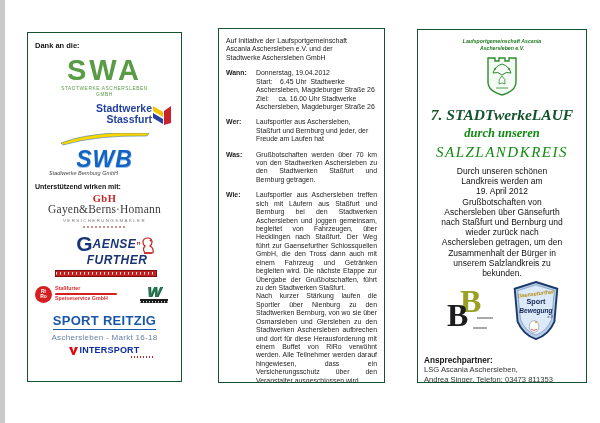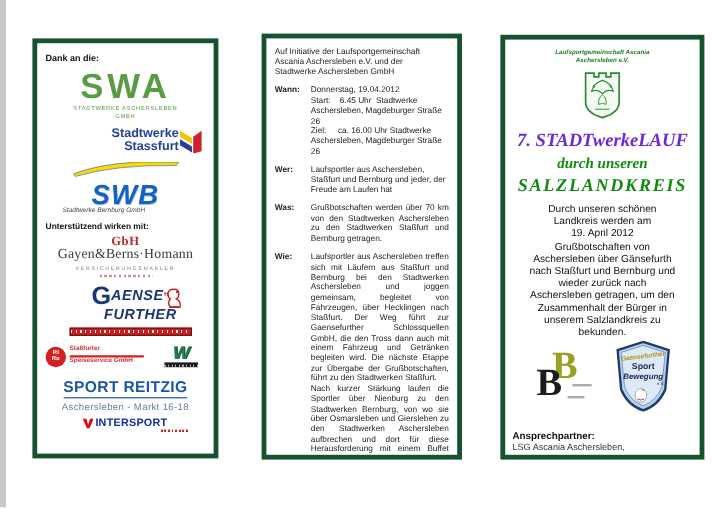--- a/index.html
+++ b/index.html
@@ -1,21 +1,21 @@
 <!DOCTYPE html>
 <html><head>
 <meta charset="utf-8">
 <style>
   html,body{margin:0;padding:0;}
   body{width:600px;height:423px;background:#ffffff;font-family:"Liberation Sans",sans-serif;
        -webkit-font-smoothing:antialiased;}
   .page{position:relative;width:600px;height:423px;background:#ffffff;overflow:hidden;}
   .scan-edge{position:absolute;left:0;top:0;width:5px;height:100%;background:#c9c9c9;}
 
-  .panel{position:absolute;border:4px solid #14532d;background:#fff;box-sizing:border-box;overflow:hidden;}
+  .panel{position:absolute;border:1px solid #14532d;background:#fff;box-sizing:border-box;overflow:hidden;}
   .panel-left{left:27px;top:32px;width:155px;height:350px;padding:8px 7px;}
   .panel-middle{left:218px;top:28px;width:167px;height:355px;padding:8px 7px;}
   .panel-right{left:417px;top:29px;width:170px;height:354px;padding:6px 6px;text-align:center;}
 
   
   .thanks{font-size:7.5px;font-weight:bold;color:#111;}
   .swa{margin-top:7px;text-align:center;}
   .swa-name{font-size:29px;font-weight:bold;color:#5a9b45;letter-spacing:3px;line-height:0.95;}
   .swa-sub{font-size:4.8px;color:#5a9b45;letter-spacing:0.6px;margin-top:1px;}
   .stassfurt{margin-top:6px;display:flex;justify-content:flex-end;align-items:center;gap:0;padding-right:2px;}
@@ -68,24 +68,24 @@
   .block{display:flex;margin-top:7px;}
   .block-label{width:30px;flex:none;font-weight:bold;font-size:6.9px;color:#222;}
   .block-text{flex:1;font-size:6.9px;color:#222;line-height:1.22;white-space:pre-wrap;}
   .just{text-align:justify;}
 
   
   .club{margin-top:2px;font-size:5.2px;font-weight:bold;font-style:italic;color:#1f7a1f;
         white-space:pre-line;line-height:1.35;}
   .crest{margin:3px auto 0;display:block;}
   .title1{margin-top:7px;font-family:"Liberation Serif",serif;font-style:italic;font-weight:bold;
-          font-size:15.5px;color:#6d28d9;line-height:1.1;}
+          font-size:15.5px;color:#14532d;line-height:1.1;}
   .title2{margin-top:3px;font-family:"Liberation Serif",serif;font-style:italic;font-weight:bold;
           font-size:12.5px;color:#108a10;}
-  .title3{margin-top:3px;font-family:"Liberation Serif",serif;font-style:italic;font-weight:bold;
+  .title3{margin-top:3px;font-family:"Liberation Serif",serif;font-style:italic;font-weight:normal;
           font-size:15px;letter-spacing:1.5px;color:#108a10;}
   .rbody{margin-top:5px;font-size:8.5px;color:#111;line-height:1.2;white-space:pre-line;}
   .logos-row{margin-top:2px;display:flex;justify-content:center;align-items:center;gap:16px;height:62px;}
   .bb{position:relative;width:52px;height:56px;flex:none;}
   .bb-b1{position:absolute;left:4px;top:16px;font-family:"Liberation Serif",serif;font-size:32px;
          font-weight:bold;color:#1c1c1c;line-height:1;}
   .bb-b2{position:absolute;left:17px;top:2px;font-family:"Liberation Serif",serif;font-size:32px;
          font-weight:bold;color:#9aa023;line-height:1;}
   .bb-t1{position:absolute;left:34px;top:34px;width:16px;height:2px;background:#aaa;}
   .bb-t2{position:absolute;left:30px;top:44px;width:14px;height:2px;background:#aaa;}

